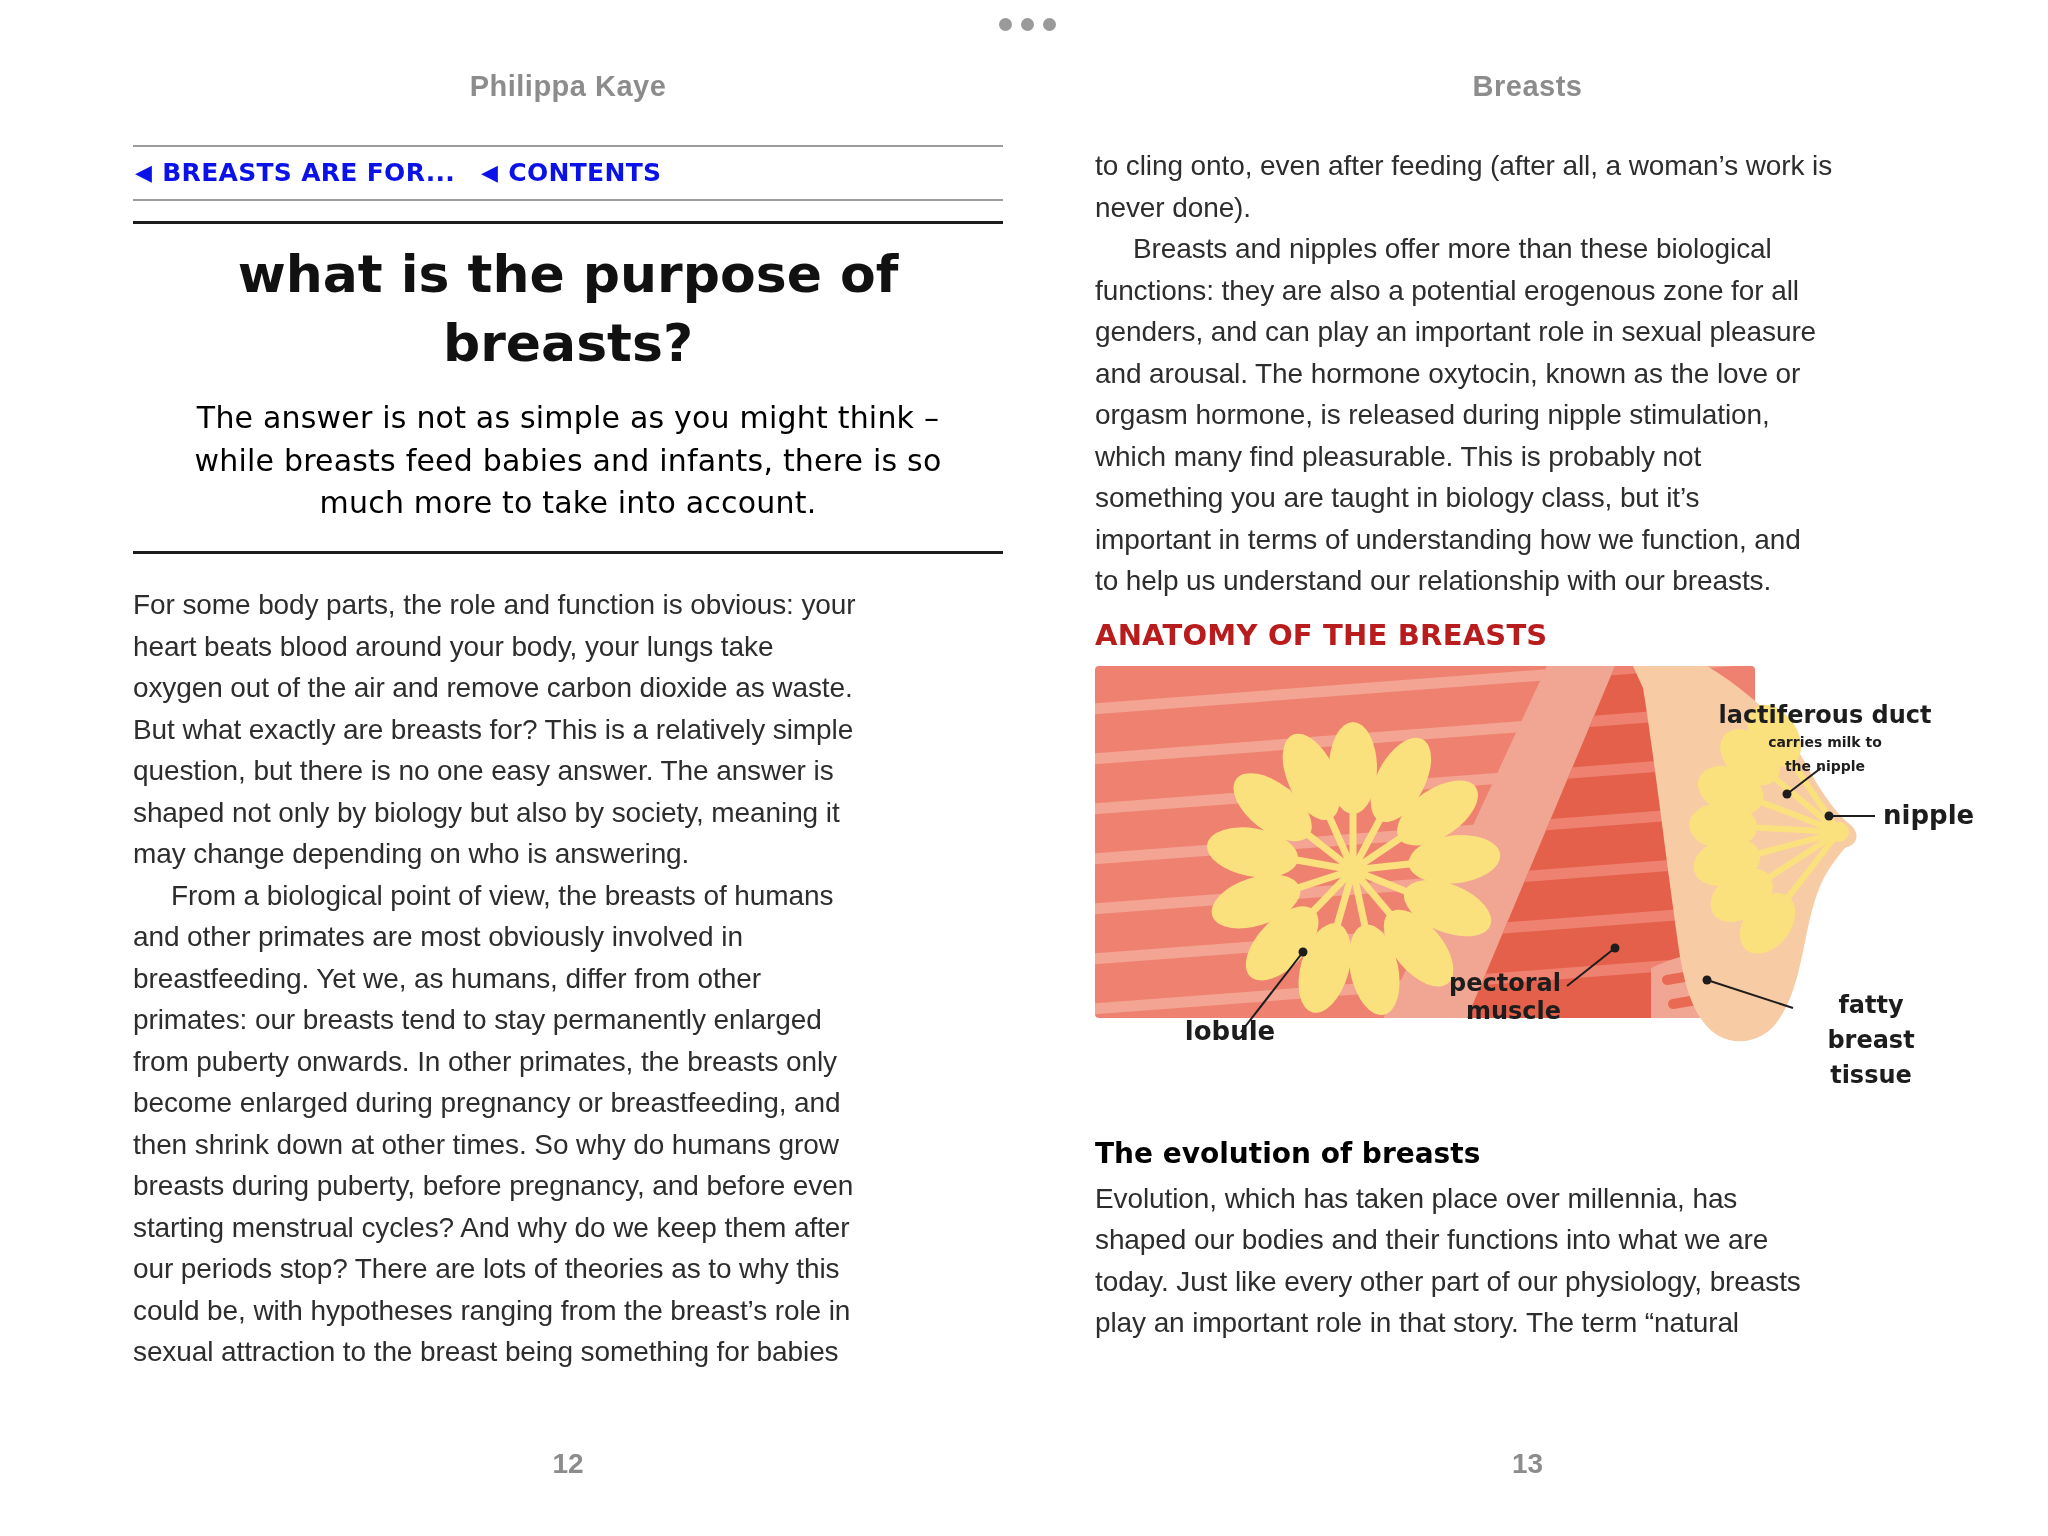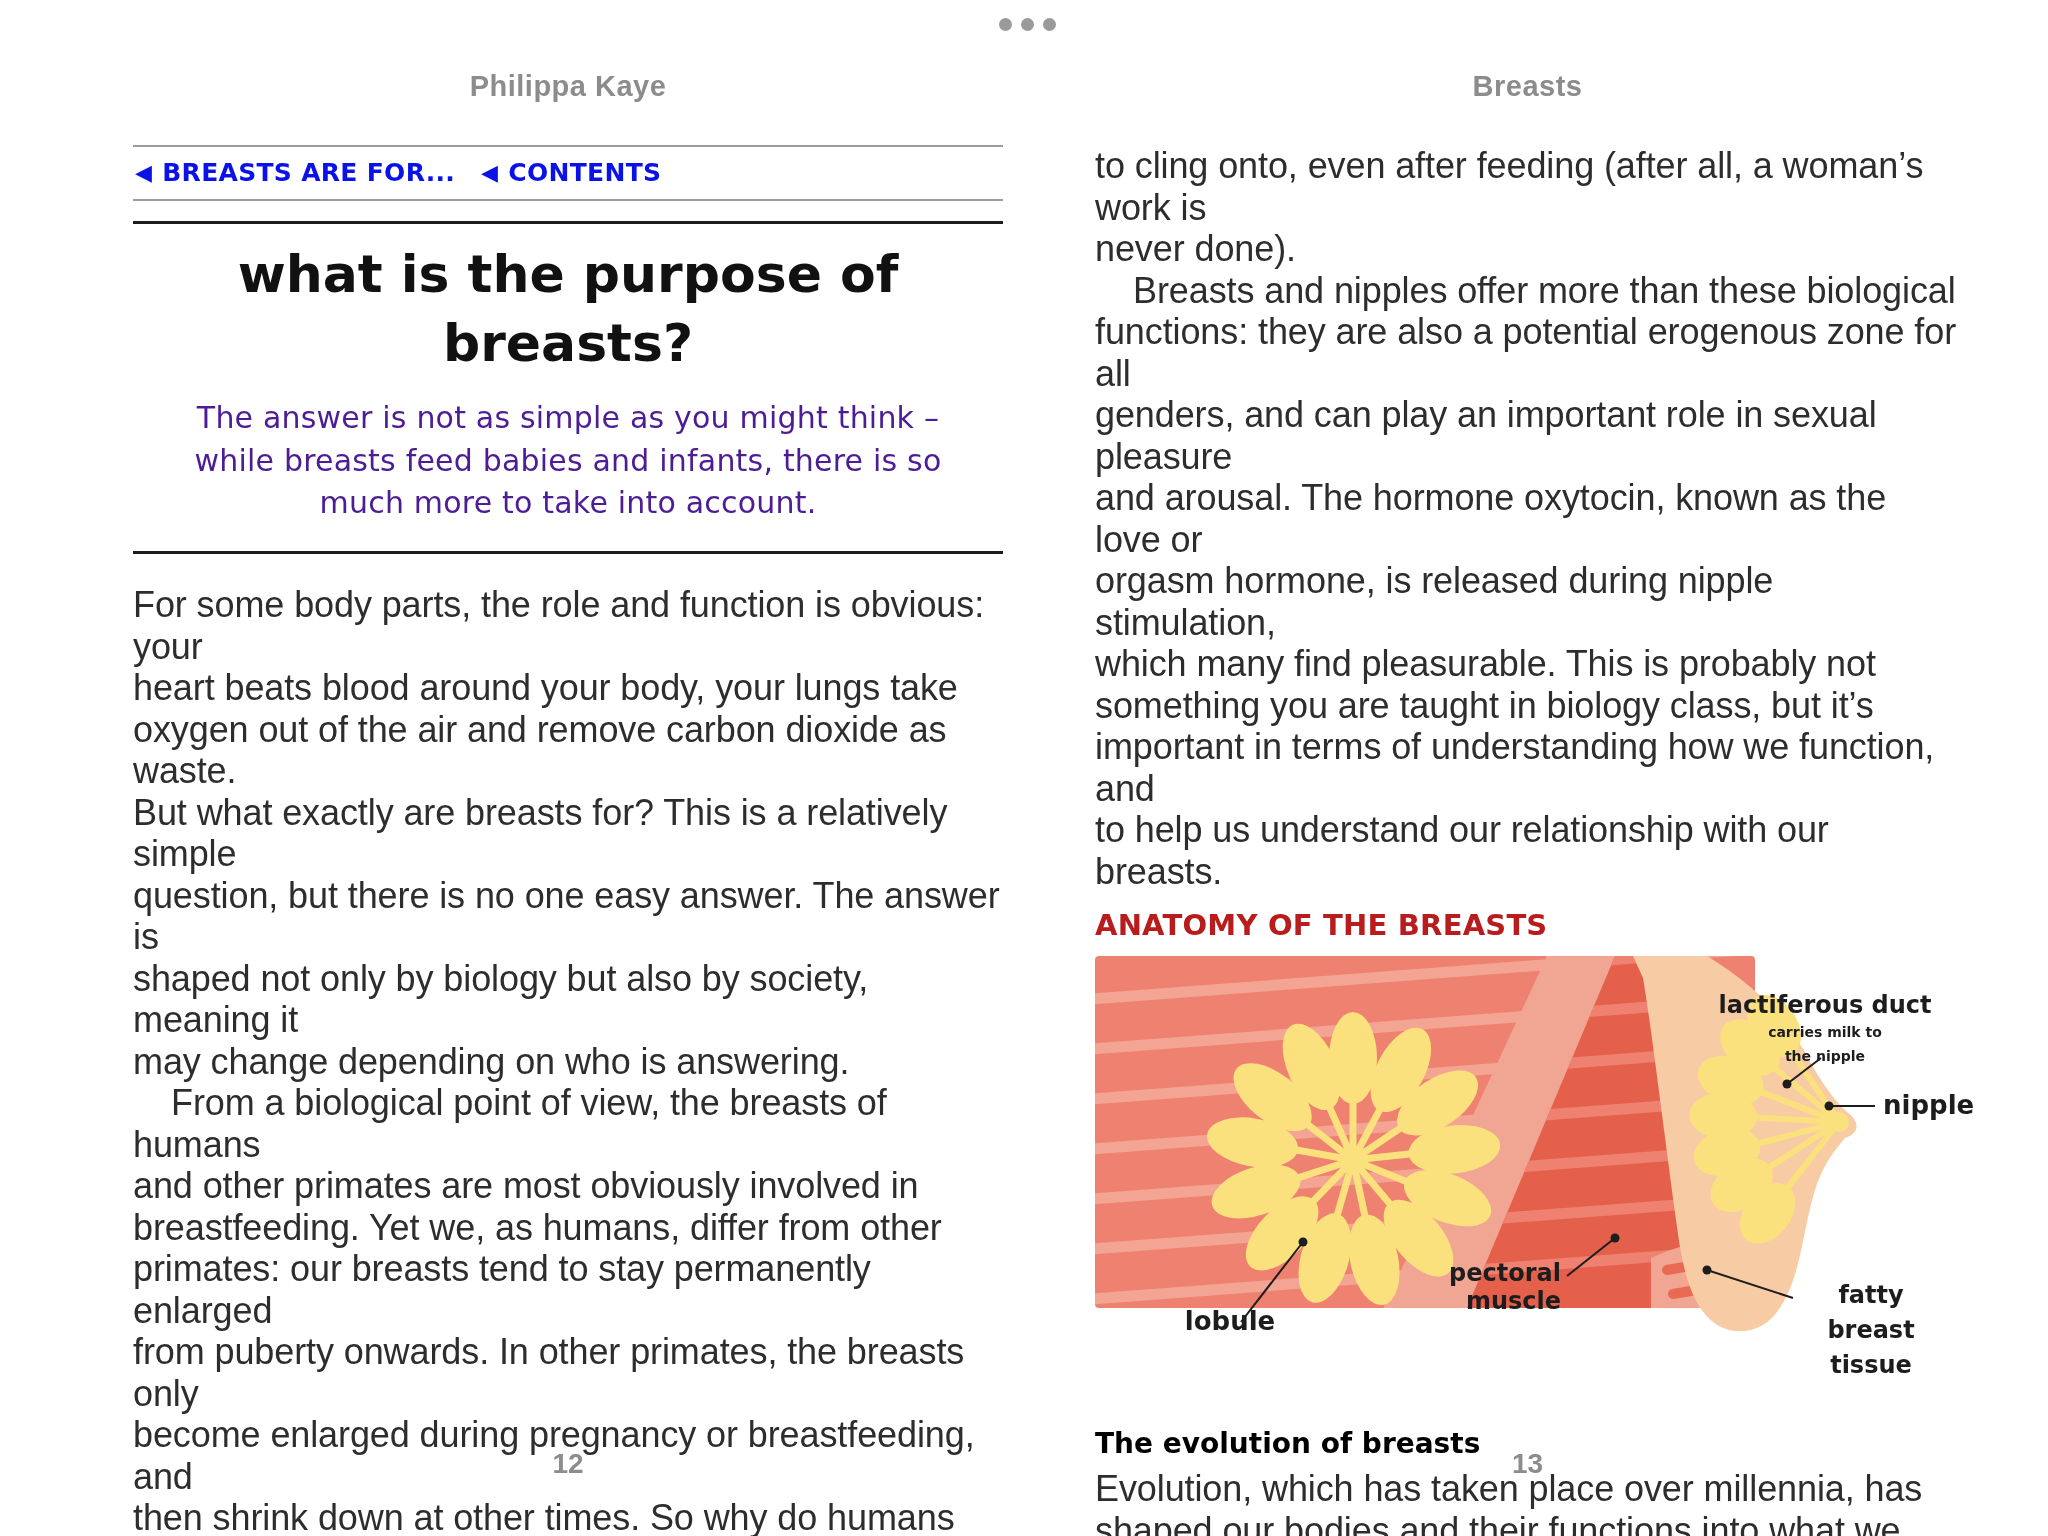--- a/index.html
+++ b/index.html
@@ -30,27 +30,27 @@
   .nav-link{display:flex;gap:10px;align-items:center;color:#0a12e8;cursor:pointer;
     font-family:"DejaVu Sans", sans-serif;font-weight:bold;font-size:25px;letter-spacing:.3px;}
   .nav-link .arrow{text-decoration:none;font-size:22px;}
   .nav-link .txt{text-underline-offset:5px;}
 
   .chapter-title{
     font-family:"DejaVu Sans", sans-serif;font-weight:bold;color:#111;
     font-size:52px;line-height:1.32;text-align:center;margin-top:16px;
   }
   .chapter-subtitle{
-    font-family:"DejaVu Sans", sans-serif;color:#4c1d95;
+    font-family:"DejaVu Sans", sans-serif;color:#000000;
     font-size:30px;line-height:1.42;text-align:center;margin-top:20px;letter-spacing:.2px;
   }
   .title-rule-top{margin-top:20px;}
   .title-rule-bottom{margin-top:26px;}
 
-  .body-text{font-size:36px;line-height:41.5px;color:#2d2d2d;letter-spacing:-0.1px;}
+  .body-text{font-size:28px;line-height:41.5px;color:#2d2d2d;letter-spacing:-0.1px;}
   #left-body{margin-top:30px;}
   .indent{text-indent:38px;}
 
   #right-body{margin-top:42px;}
 
   .anatomy-heading{
     font-family:"DejaVu Sans", sans-serif;font-weight:bold;color:#b91c1c;
     font-size:29px;margin-top:16px;letter-spacing:.2px;
   }
   .evolution-heading{

